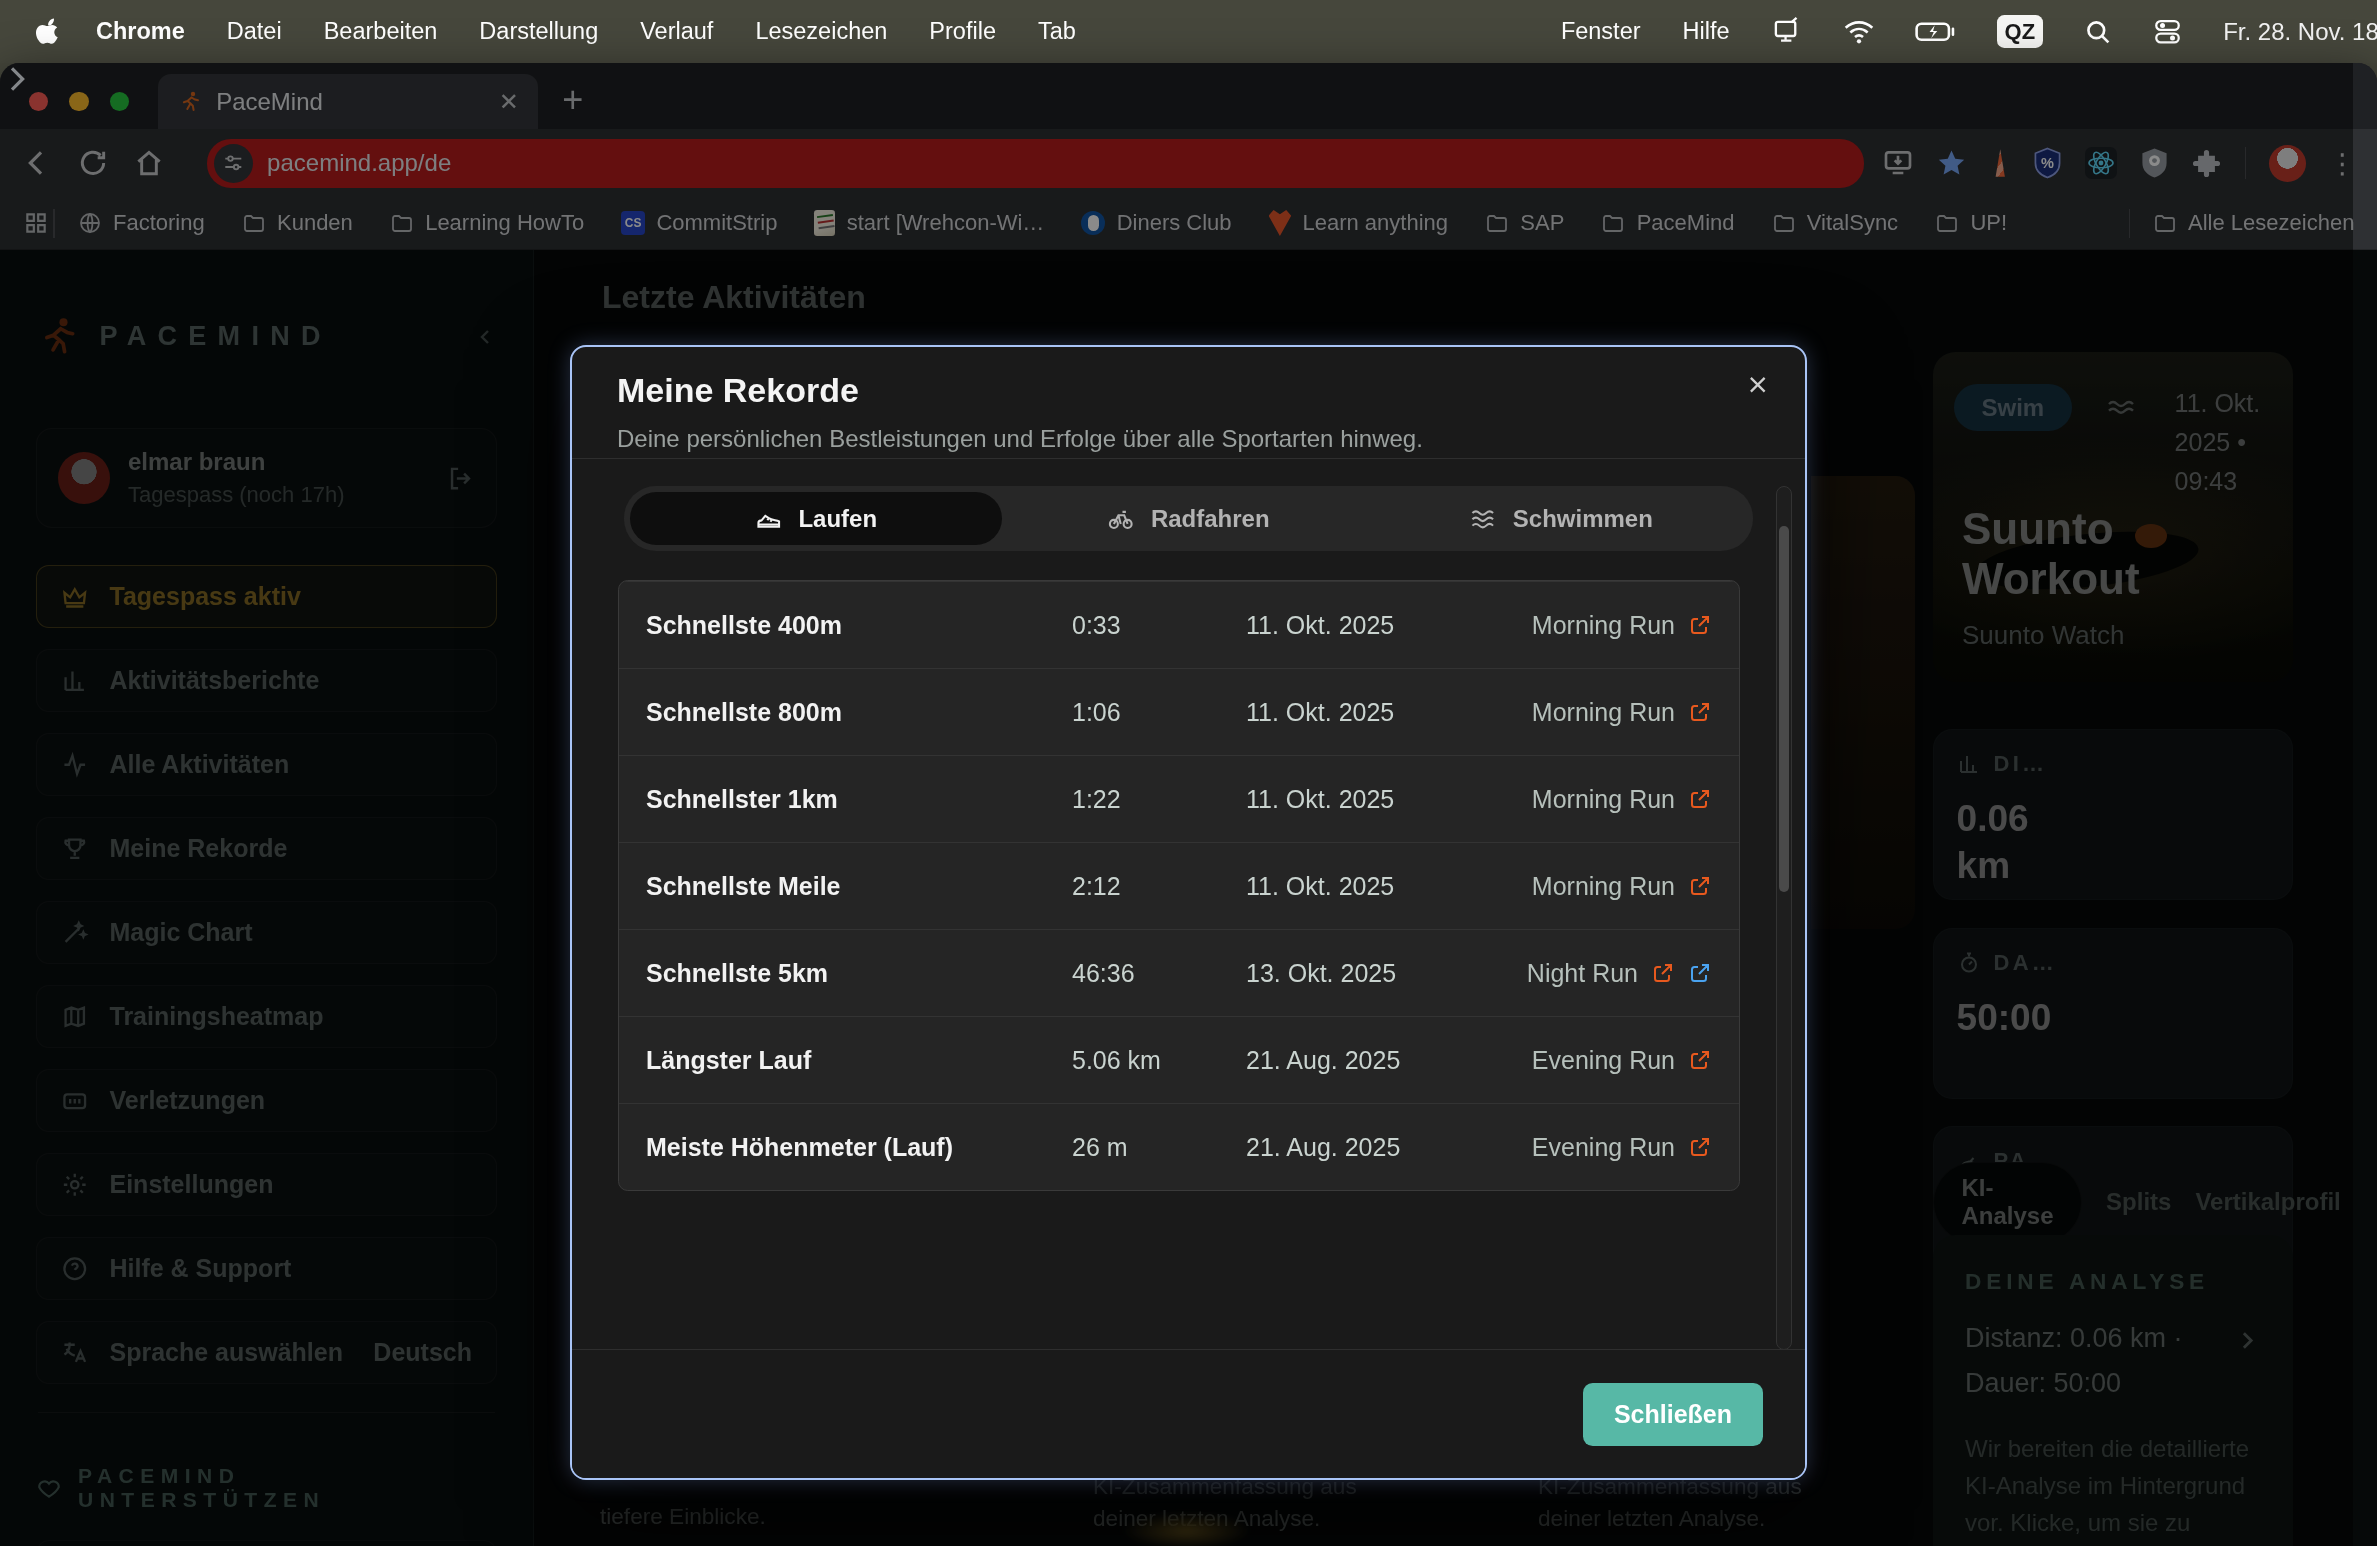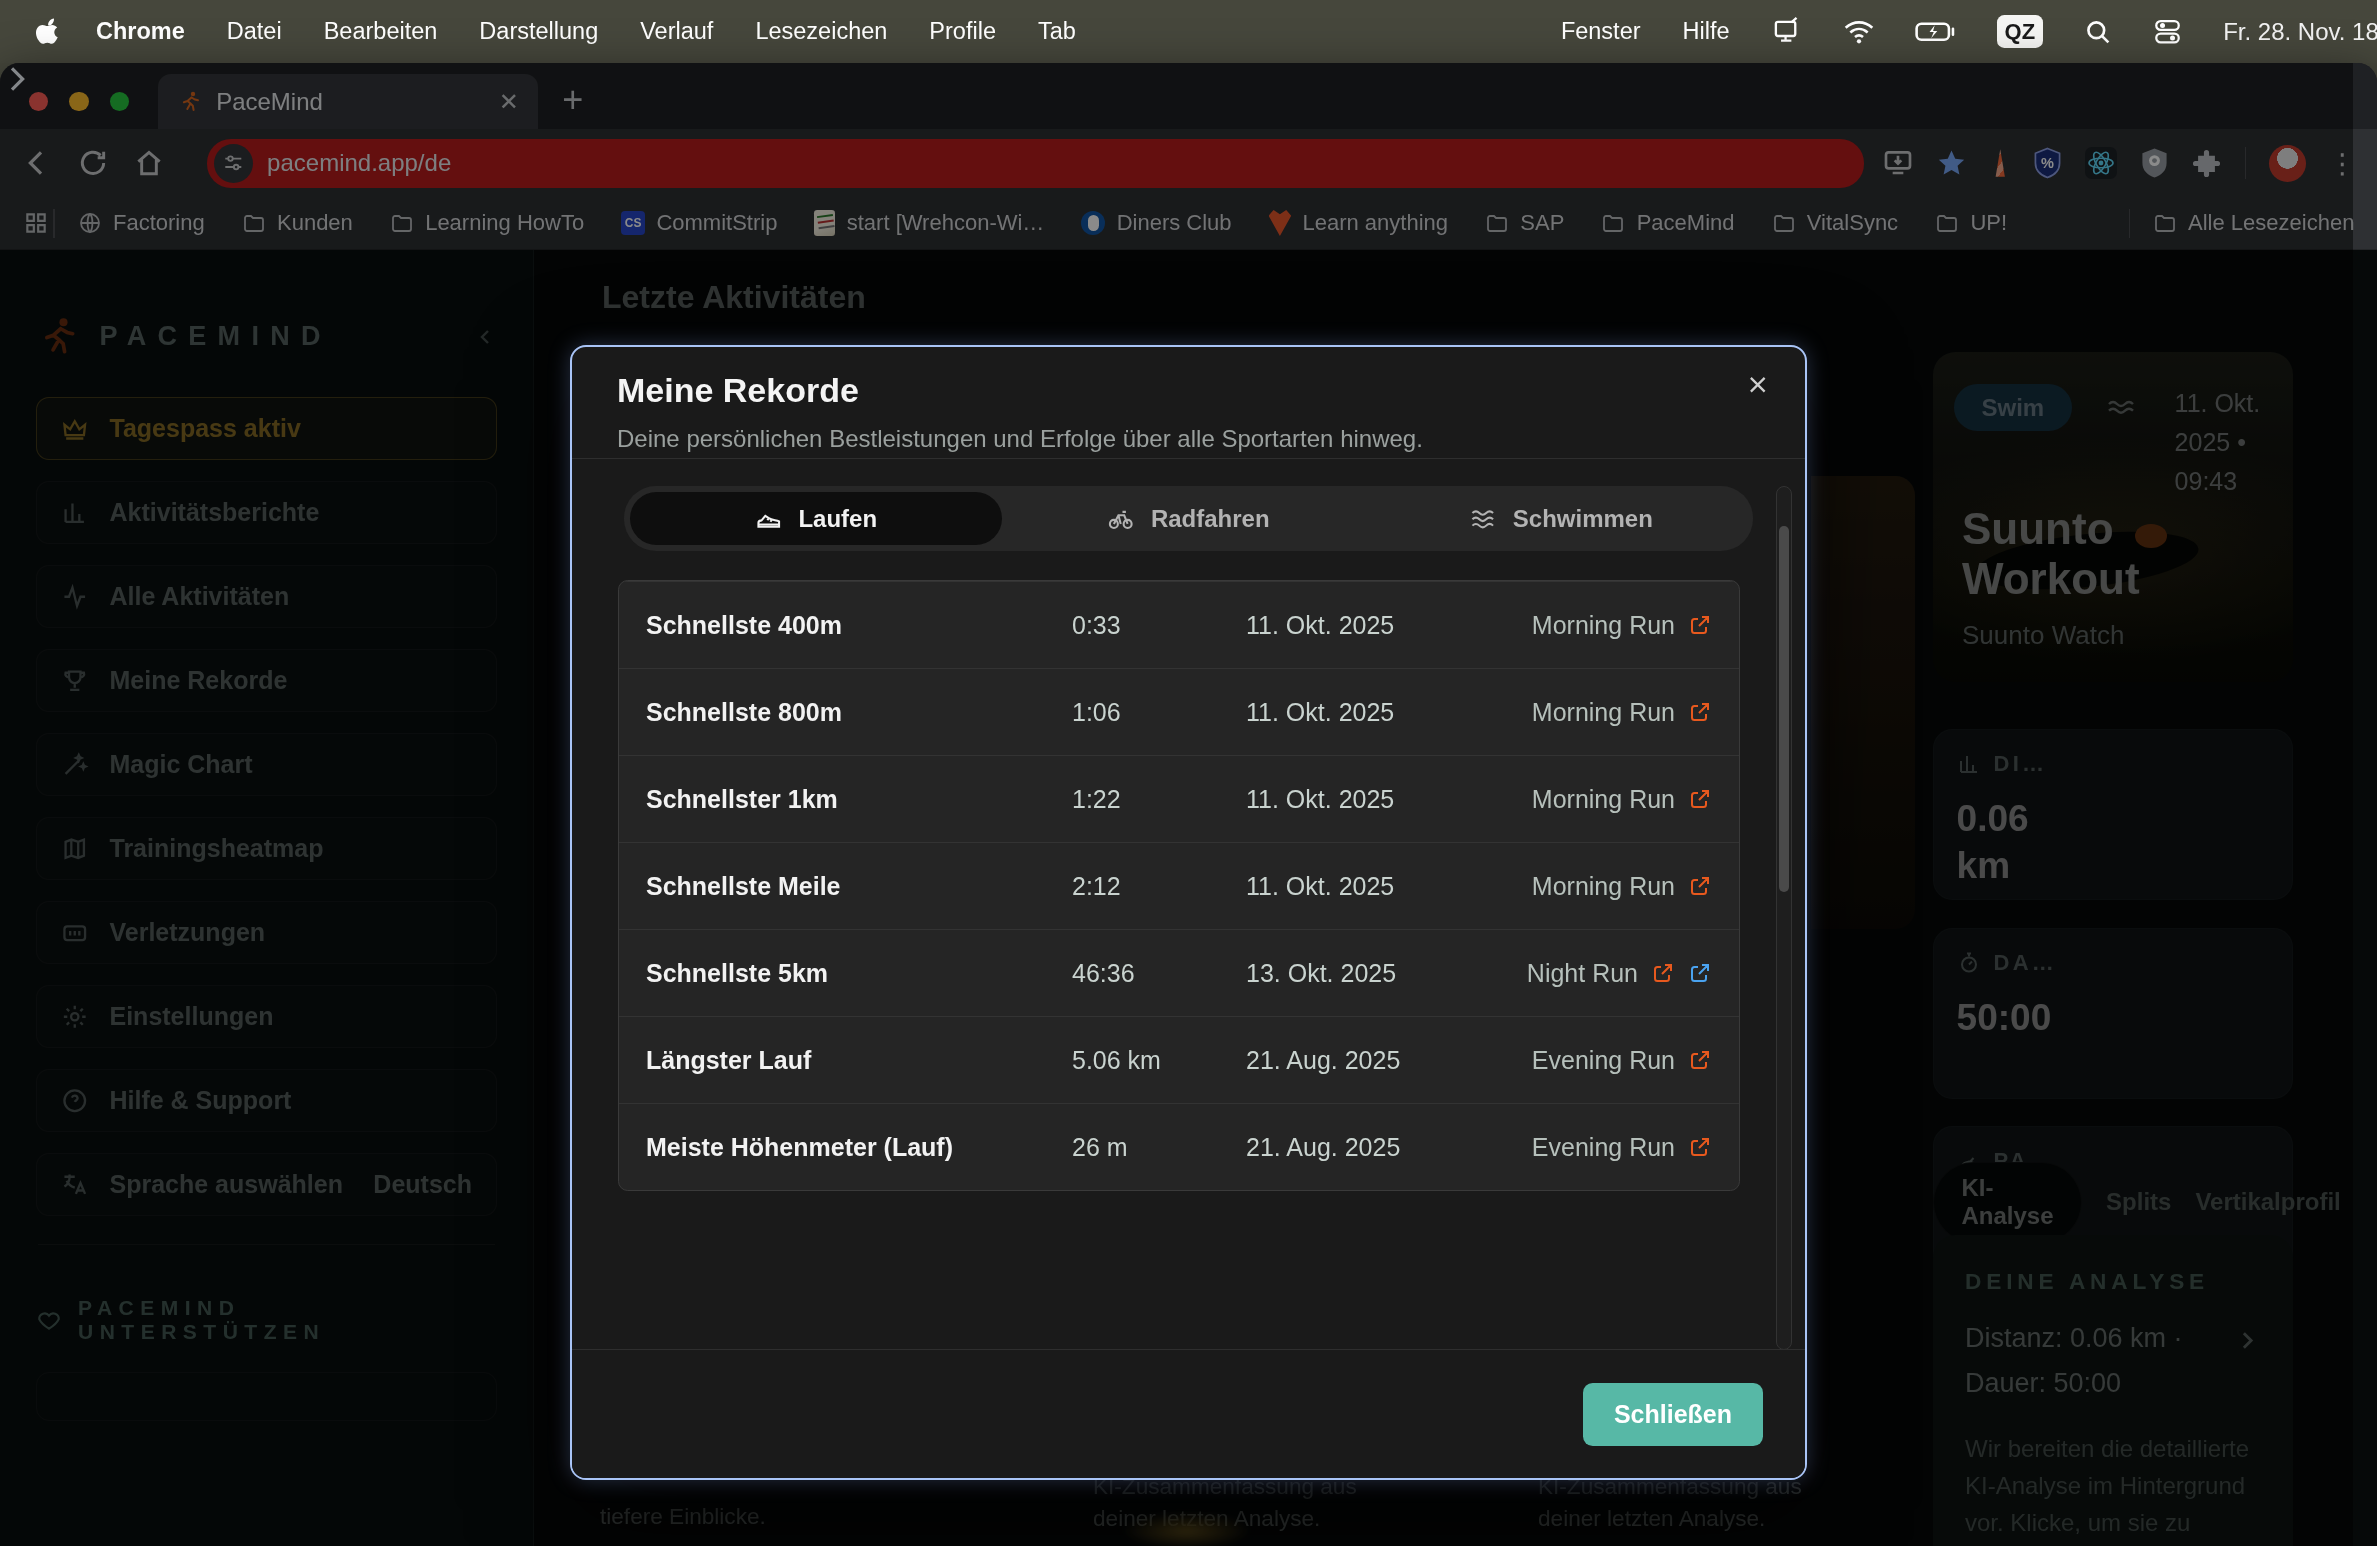--- a/index.html
+++ b/index.html
@@ -443,20 +443,32 @@
             </svg>
         </span>
         <span class="brand">PACEMIND</span>
         <span class="collapse ic">
             <svg width="24" height="24" viewBox="0 0 24 24" fill="none" stroke="currentColor" stroke-width="2.4">
               <path d="M15 6l-6 6 6 6"></path>
             </svg>
           </span>
       </div>
 
+      <div class="side-user">
+        <span class="uavatar"></span>
+        <span>
+          <div class="uname">elmar braun</div>
+          <div class="uplan">Tagespass (noch 17h)</div>
+        </span>
+        <span class="ulogout ic">
+            <svg width="29" height="29" viewBox="0 0 24 24" fill="none" stroke="currentColor" stroke-width="2">
+              <path d="M10 4H5v16h5M15 8l4 4-4 4M9 12h10"></path>
+            </svg>
+          </span>
+      </div>
 
       <div class="side-nav">
         <div class="sitem active">
           <span class="ic">
               <svg width="27.5" height="27.5" viewBox="0 0 24 24" fill="none" stroke="currentColor" stroke-width="2">
                 <path d="M4 17.5 3 8.5l5 4 4-7 4 7 5-4-1 9zM4.5 20.5h15"></path>
               </svg>
             </span>
           <span>Tagespass aktiv</span>
         </div>

